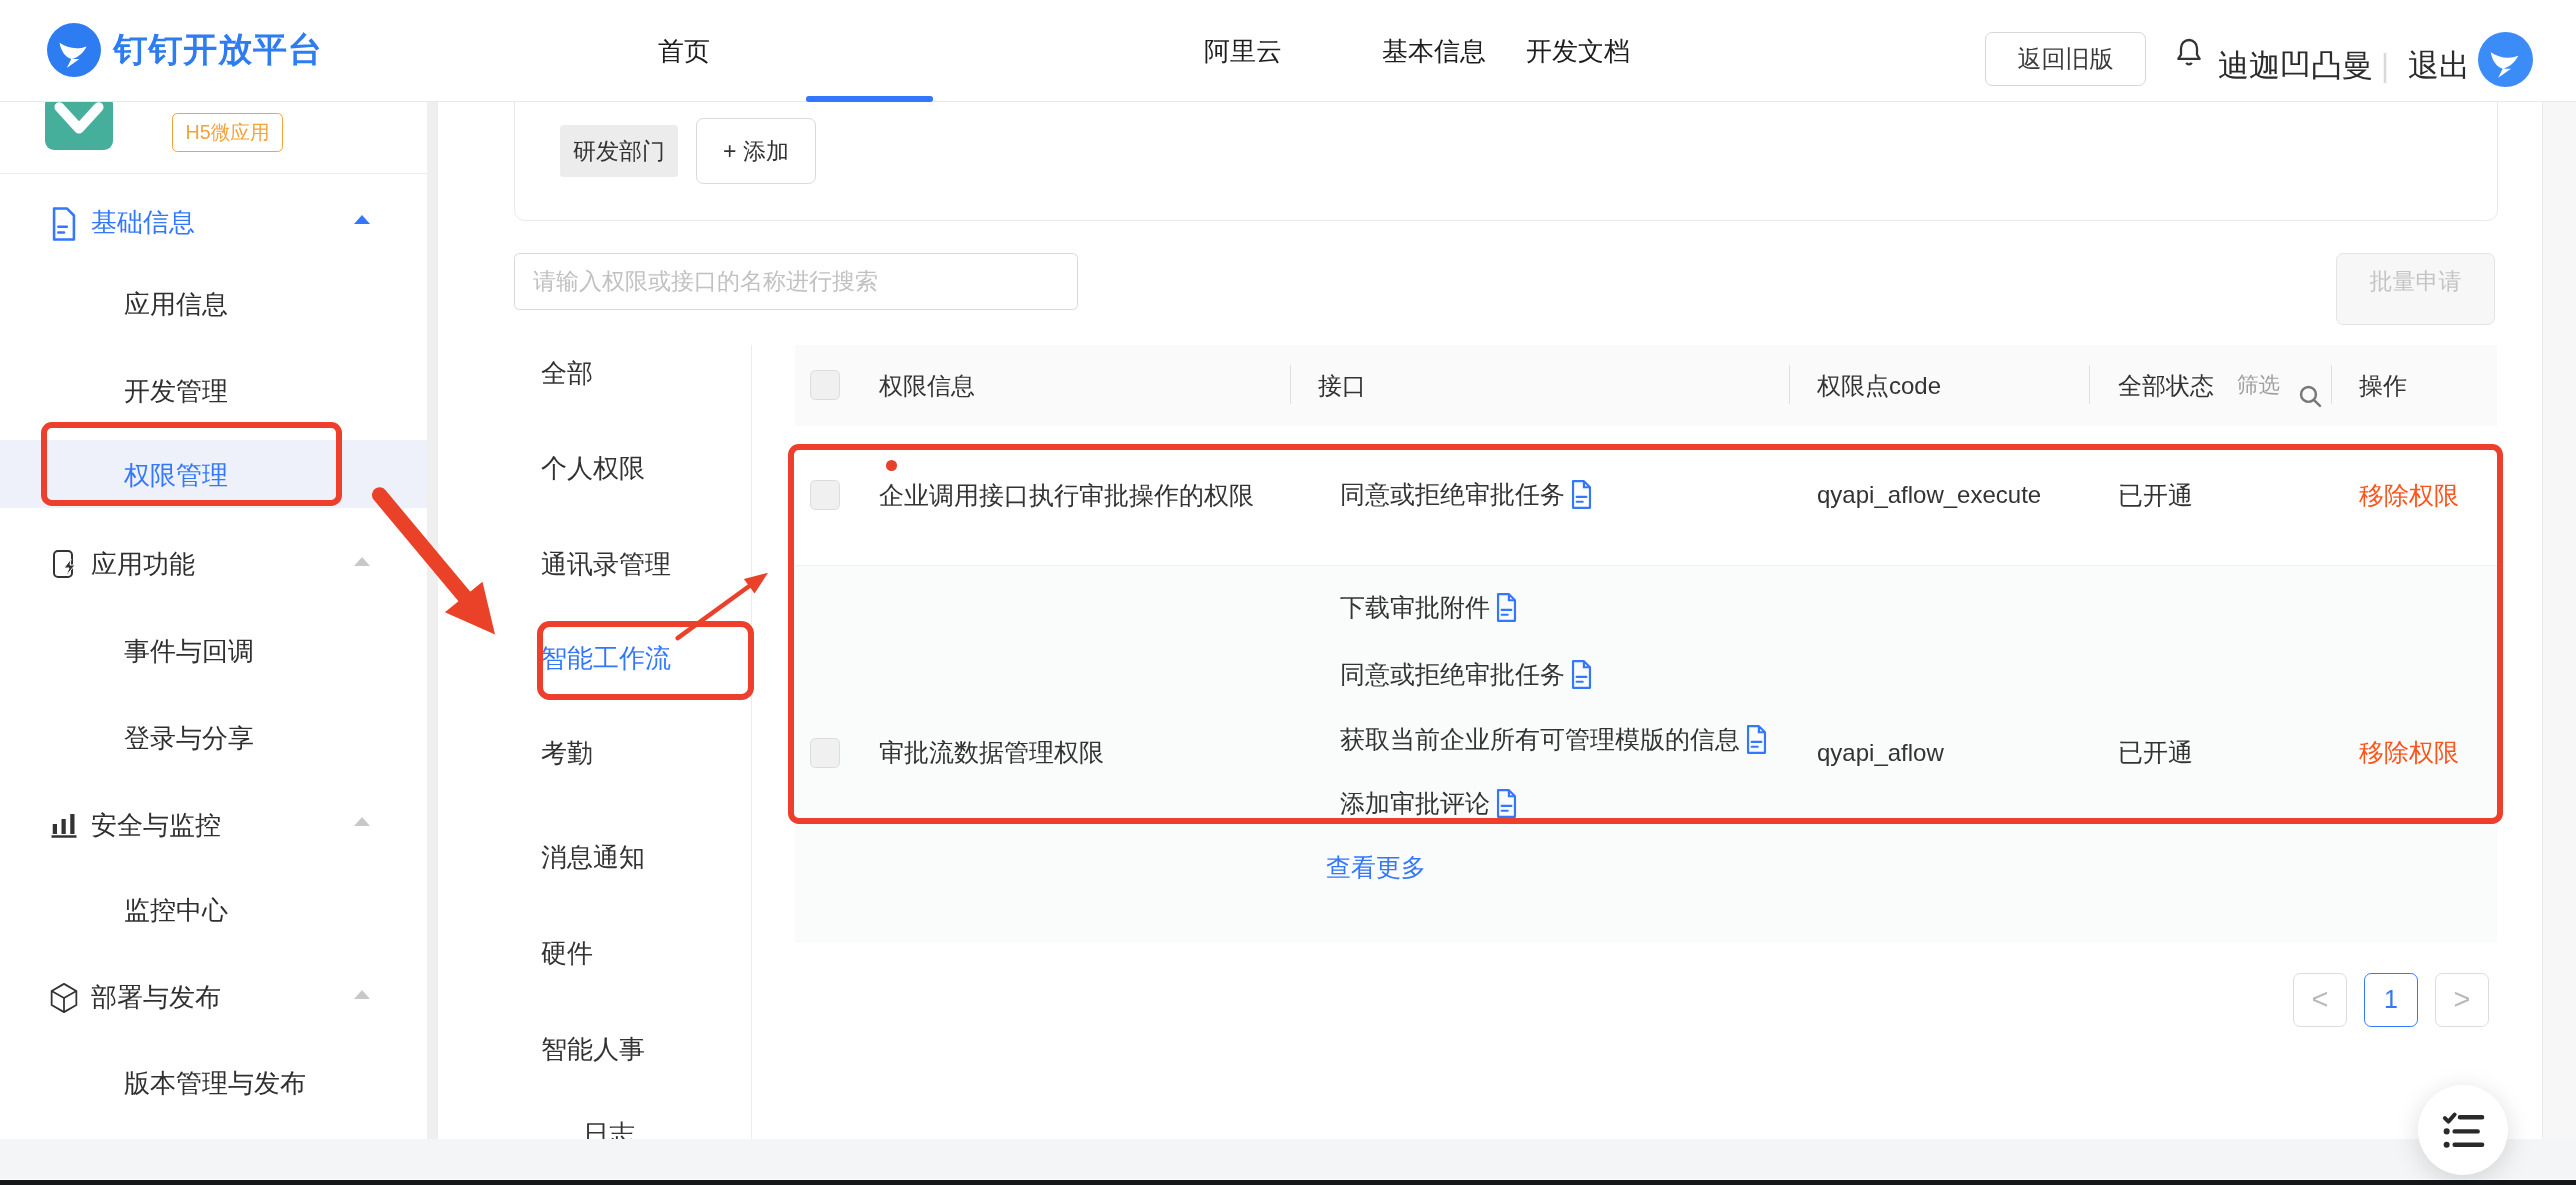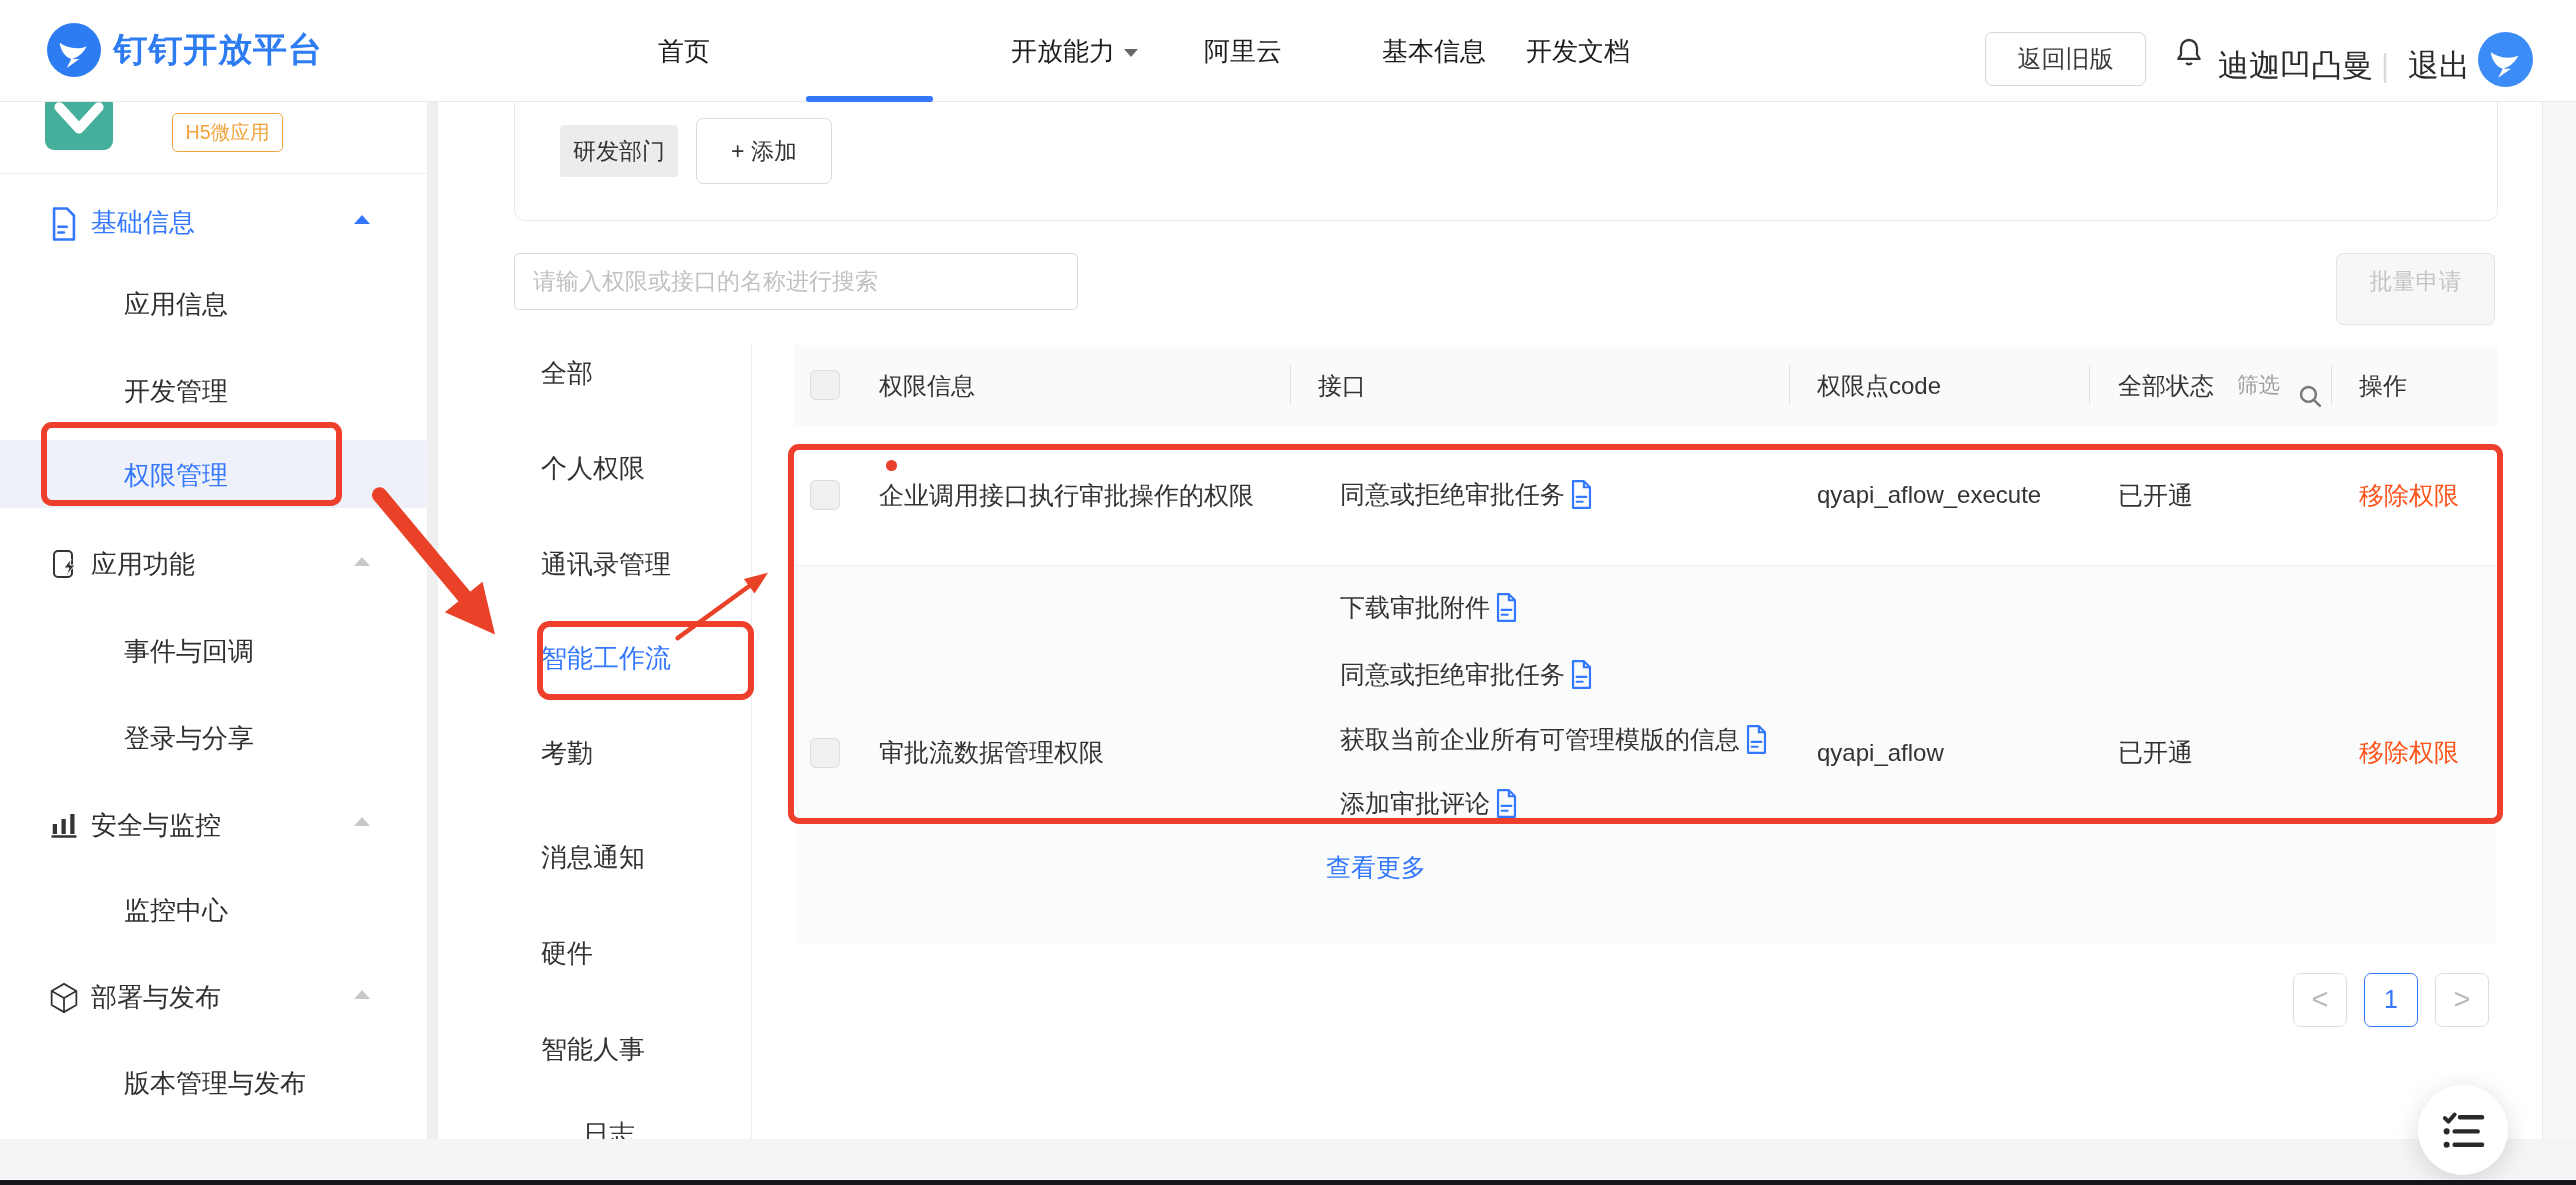--- a/index.html
+++ b/index.html
@@ -38,21 +38,21 @@
   .side-ic { position:absolute; z-index:7; }
   .caret-up { position:absolute; width:0; height:0; border-left:8px solid transparent;
         border-right:8px solid transparent; border-bottom:9.8px solid #c8c8c8; z-index:7; }
   .caret-up.blue { border-bottom-color:#3377ff; }
 
   
   .top-card { position:absolute; left:514px; top:54px; width:1984px; height:167px; background:#fff;
         border:0.9px solid #e9e9e9; border-radius:10.7px; z-index:8; }
   .dept-tag { position:absolute; left:560px; top:125px; width:118px; height:52px; background:#ececec;
         border-radius:3.6px; font-size:23px; color:#333; text-align:center; line-height:52px; z-index:9; }
-  .add-btn { position:absolute; left:696px; top:118px; width:136px; height:66px; background:#fff;
+  .add-btn { position:absolute; left:696px; top:118px; width:120px; height:66px; background:#fff;
         border:0.9px solid #d9d9d9; border-radius:7.2px; font-size:23px; color:#333; text-align:center; line-height:64px; z-index:9; cursor:pointer; }
   .search-box { position:absolute; left:514px; top:253px; width:564px; height:57px; border:0.9px solid #d9d9d9;
         border-radius:5.4px; padding-left:18px; font-size:23px; color:#333; background:#fff; z-index:9; outline:none;
         font-family:"Liberation Sans","DejaVu Sans",sans-serif; }
   .search-box::placeholder { color:#c1c1c1; }
   .batch-btn { position:absolute; left:2336px; top:253px; width:159px; height:72px; background:#f7f7f7;
         border:0.9px solid #e3e3e3; border-radius:7.2px; font-size:23px; color:#c4c4c4; text-align:center; line-height:55px; z-index:9; }
 
   .cat-item { position:absolute; left:541px; height:54px; line-height:54px; font-size:26px; color:#333; z-index:9; cursor:pointer; }
   .cat-item.blue { color:#3377ff; }
@@ -93,21 +93,20 @@
 <div id="nav">
   <div class="logo-wrap">
     <svg width="54" height="54" viewBox="0 0 60 60">
       <circle cx="30" cy="30" r="30" fill="#2e7cf2"></circle>
       <path d="M14 22 C22 28 34 30 44 26 C40 34 34 38 28 40 L36 40 L22 50 L27 40 C20 38 15 30 14 22 Z" fill="#fff"></path>
     </svg>
     <span class="logo-text">钉钉开放平台</span>
   </div>
   <div class="nav-item" style="left:658px;">首页</div>
   <div class="nav-underline"></div>
-  <div class="nav-item" style="left:1011px;"><span>开放能力</span><span class="caret-down" style="color:#666;"></span></div>
   <div class="nav-item" style="left:1204px;">阿里云</div>
   <div class="nav-item" style="left:1382px;">基本信息</div>
   <div class="nav-item" style="left:1526px;">开发文档</div>
 
   <div class="back-btn">返回旧版</div>
   <svg class="abs" style="left:2173px; top:36px;" width="32" height="32" viewBox="0 0 24 24">
     <path d="M12 3 C8.7 3 6 5.7 6 9 v5 l-2 3.2 h16 L18 14 V9 C18 5.7 15.3 3 12 3 Z" fill="none" stroke="#333" stroke-width="1.7" stroke-linejoin="round"></path>
     <path d="M10 20 a2.2 2.2 0 0 0 4 0" fill="none" stroke="#333" stroke-width="1.7"></path>
   </svg>
   <div class="nav-user" style="left:2218px;">迪迦凹凸曼</div>

